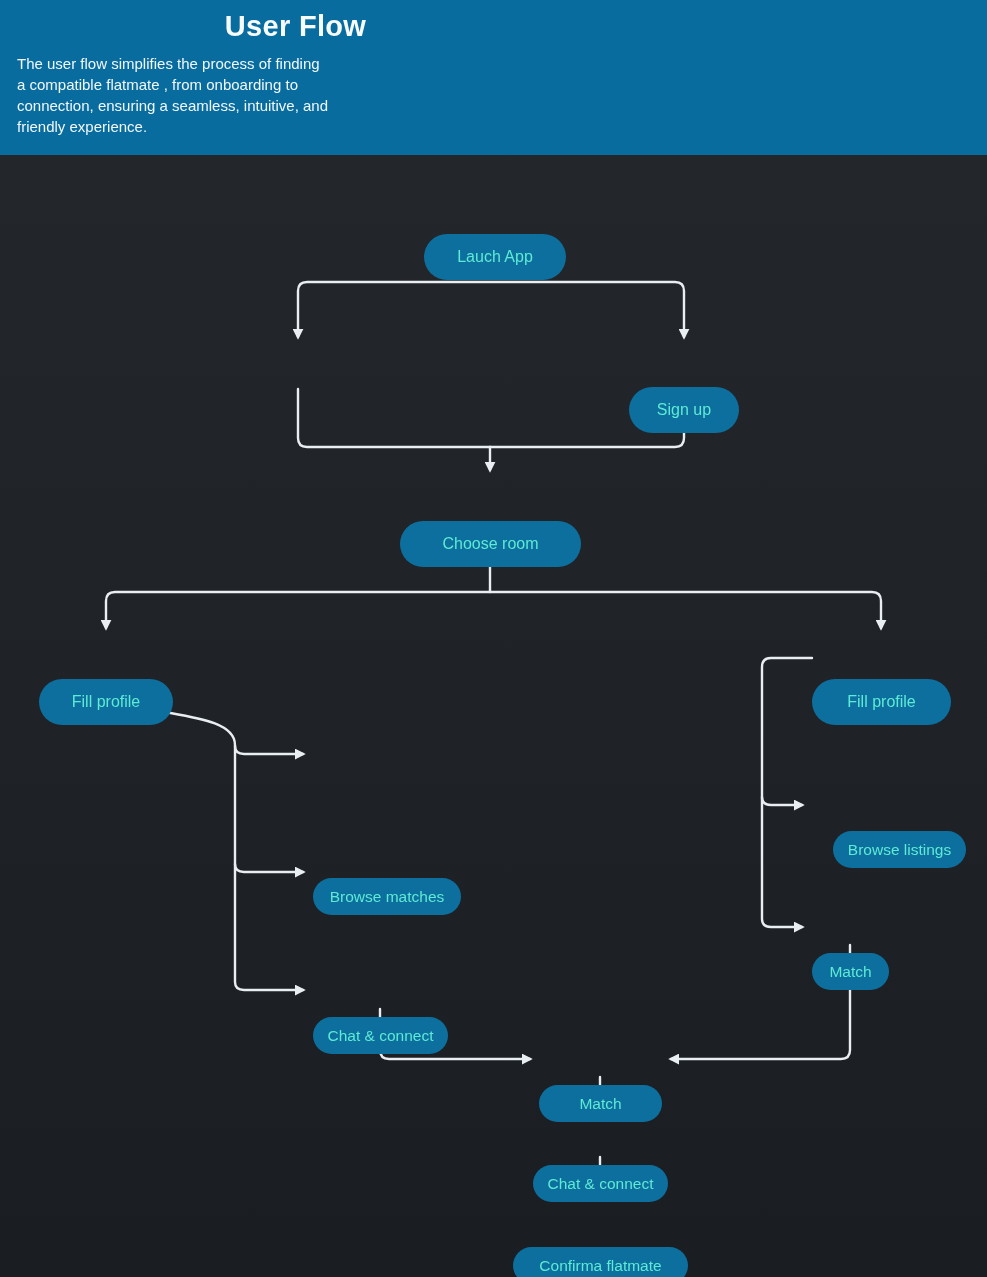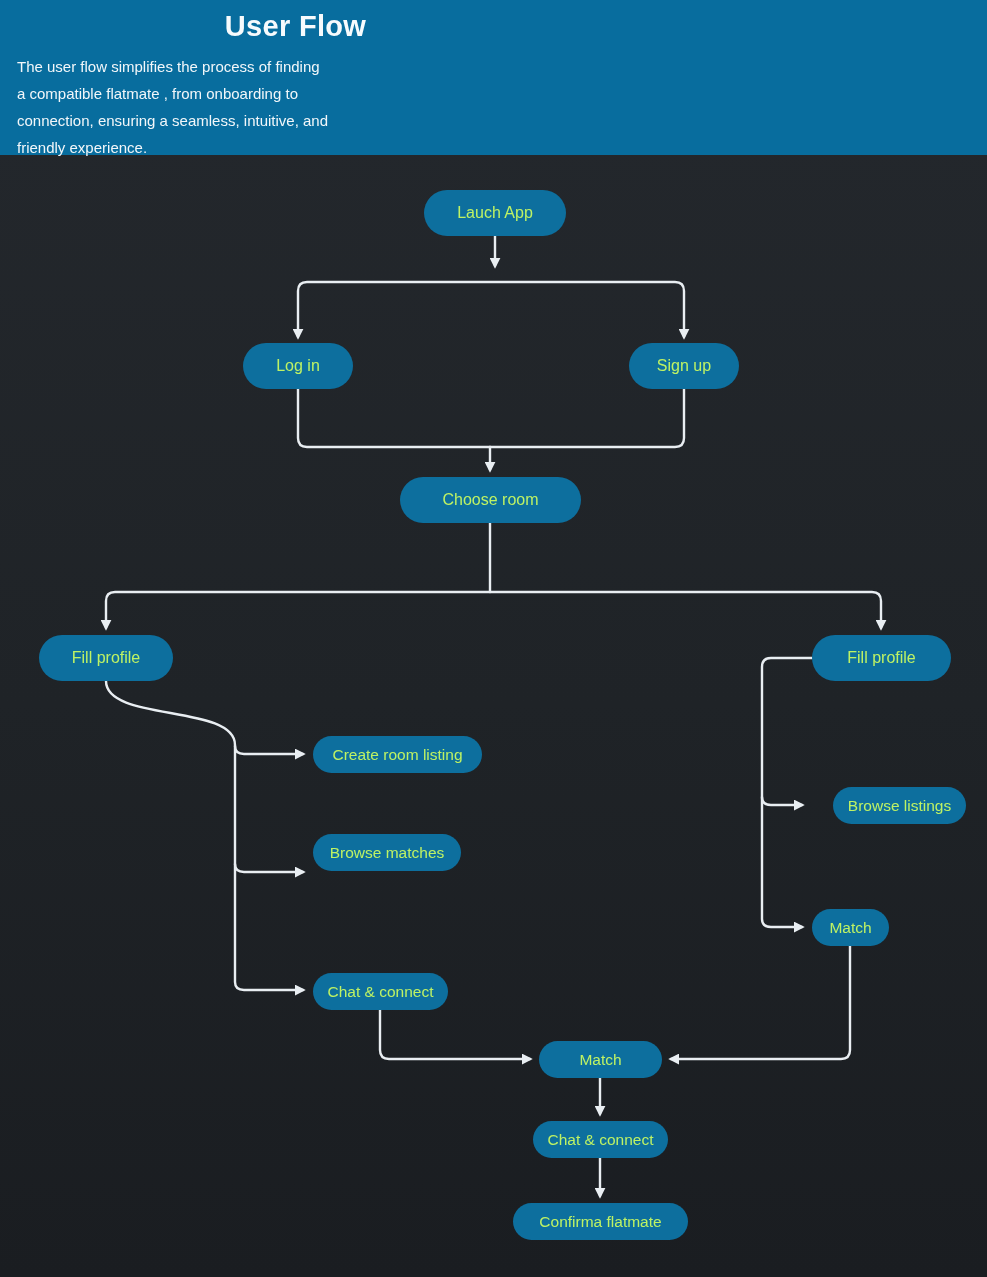--- a/index.html
+++ b/index.html
@@ -28,44 +28,45 @@
     font-weight: 700;
     letter-spacing: 0.3px;
     padding-left: 6px;
   }
   .header .description {
     position: absolute;
     left: 17px; top: 53px;
     width: 380px;
     color: #f2f7fa;
     font-size: 15px;
-    line-height: 27px;
+    line-height: 21px;
     white-space: pre-line;
   }
   svg.connectors {
     position: absolute;
     left: 0; top: 0;
     width: 987px; height: 1277px;
   }
   svg.connectors path.edge {
     fill: none;
     stroke: #e9eef2;
     stroke-width: 2.4;
     stroke-linecap: round;
     stroke-linejoin: round;
   }
   .node {
     position: absolute;
     display: flex;
     align-items: center;
     justify-content: center;
     background: #0d6f9e;
-    color: #bef264;
+    color: #5eead4;
     border-radius: 999px;
     white-space: nowrap;
+    margin-top: 44px;
   }
   .node.big { font-size: 16px; }
   .node.small { font-size: 15.5px; }
 </style>
 </head>
 <body>
 
 <div id="page">
 
   <div class="header">
@@ -104,31 +105,29 @@
     <path class="edge" d="M380,1009 V1050 Q380,1059 389,1059 H530" marker-end="url(#arrow)"></path>
 
     <path class="edge" d="M850,945 V1050 Q850,1059 841,1059 H671" marker-end="url(#arrow)"></path>
 
     <path class="edge" d="M600,1077 V1114" marker-end="url(#arrow)"></path>
     <path class="edge" d="M600,1157 V1196" marker-end="url(#arrow)"></path>
   </svg>
 
   <div class="node big" style="left:424px; top:190px; width:142px; height:46px;">Lauch App</div>
 
-  <div class="node big" style="left:243px; top:343px; width:110px; height:46px;">Log in</div>
 
   <div class="node big" style="left:629px; top:343px; width:110px; height:46px;">Sign up</div>
 
   <div class="node big" style="left:400px; top:477px; width:181px; height:46px;">Choose room</div>
 
   <div class="node big" style="left:39px; top:635px; width:134px; height:46px;">Fill profile</div>
 
   <div class="node big" style="left:812px; top:635px; width:139px; height:46px;">Fill profile</div>
 
-  <div class="node small" style="left:313px; top:736px; width:169px; height:37px;">Create room listing</div>
 
   <div class="node small" style="left:313px; top:834px; width:148px; height:37px;">Browse matches</div>
 
   <div class="node small" style="left:313px; top:973px; width:135px; height:37px;">Chat &amp; connect</div>
 
   <div class="node small" style="left:833px; top:787px; width:133px; height:37px;">Browse listings</div>
 
   <div class="node small" style="left:812px; top:909px; width:77px; height:37px;">Match</div>
 
   <div class="node small" style="left:539px; top:1041px; width:123px; height:37px;">Match</div>

